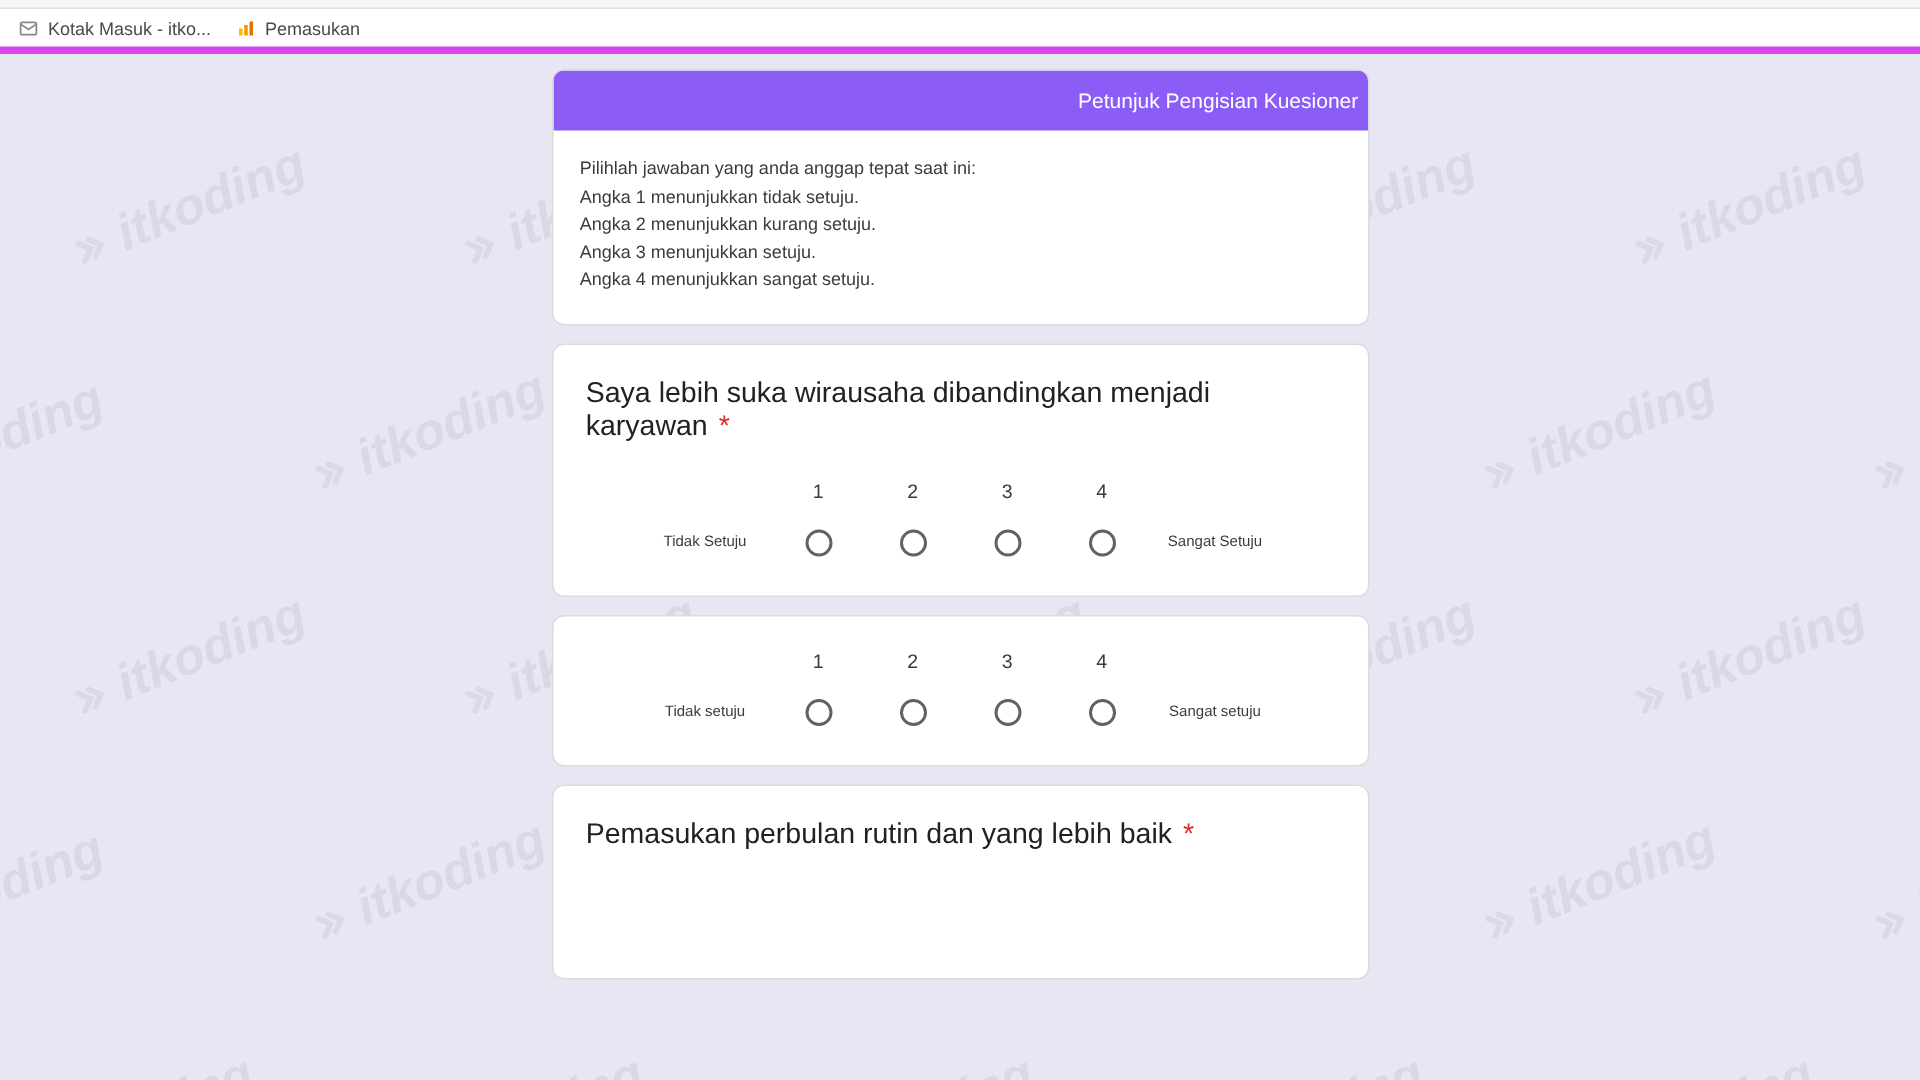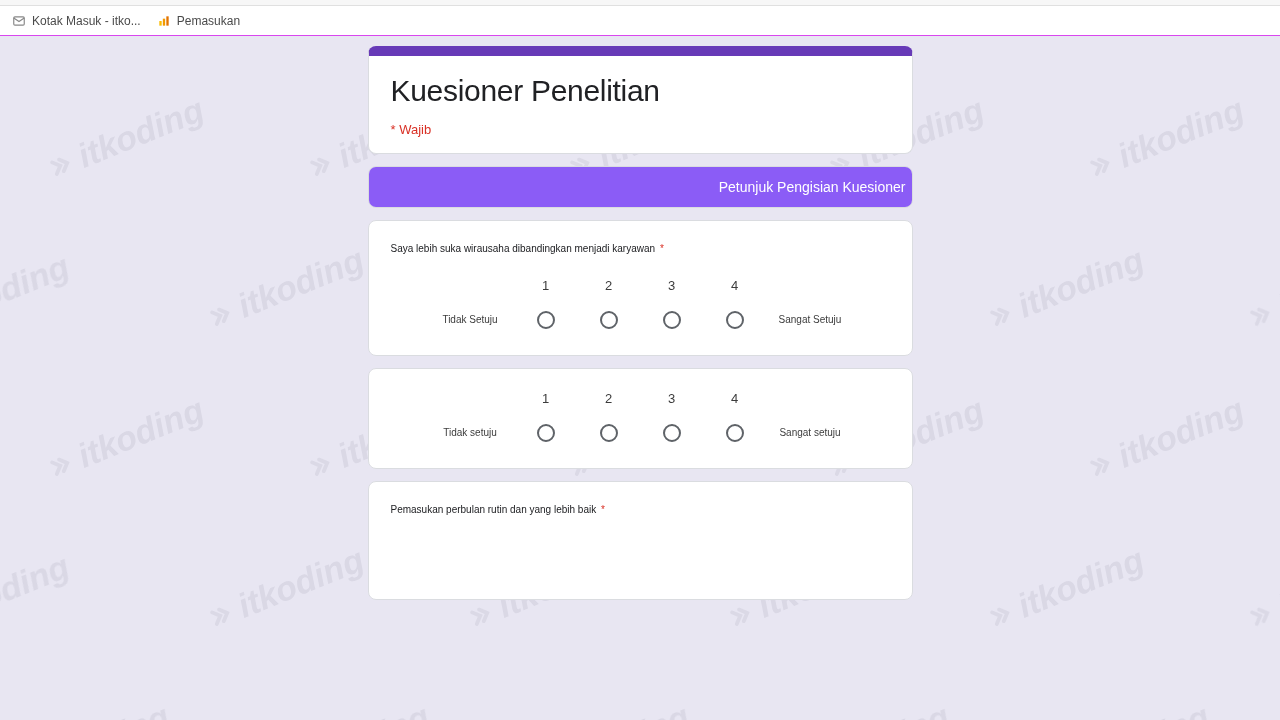--- a/index.html
+++ b/index.html
@@ -3,21 +3,21 @@
 <meta charset="utf-8">
 <style>
   * { box-sizing: border-box; margin: 0; padding: 0; }
   html, body { width: 1280px; height: 720px; overflow: hidden; font-family: Arial, Roboto, sans-serif; }
   body { background: #e8e6f2; }
 
   
   .top-strip { height: 6px; background: #f7f7f7; border-bottom: 1px solid #e0e0e0; }
   .bookmarks-bar {
     height: 30px; background: #ffffff; display: flex; align-items: center;
-    padding: 0 4px; font-size: 12px; color: #4a4a4a; border-bottom: 1px solid #d946ef;
+    padding: 0 4px; font-size: 12px; color: #4a4a4a; border-bottom: 5px solid #d946ef;
   }
   .bookmark { display: flex; align-items: center; gap: 6px; padding: 0 8px; cursor: pointer; }
   .icon-box { width: 14px; height: 14px; display:flex; align-items:center; justify-content:center; }
 
   
   .page { padding-top: 10px; display: flex; flex-direction: column; align-items: center; }
   .card {
     width: 545px; background: #fff; border-radius: 8px;
     border: 1px solid #dadce0; margin-bottom: 12px; overflow: hidden;
   }
@@ -25,21 +25,21 @@
   .form-title { font-size: 30px; color: #202124; font-weight: 400; letter-spacing: -0.3px; margin-bottom: 14px; }
   .required-note { font-size: 13px; color: #d93025; }
 
   .section-card {}
   .section-header {
     background: #8b5cf6; color: #fff; font-size: 14px; padding: 12px 6px; text-align: right;
   }
   .section-body { padding: 16px 18px 20px 18px; font-size: 12px; color: #3c3c3c; line-height: 1.55; }
 
   .question-card { padding: 22px 22px 26px 22px; }
-  .question-title { font-size: 10px; color: #202124; margin-bottom: 24px; }
+  .question-title { font-size: 19px; color: #202124; margin-bottom: 24px; }
   .req-ast { color: #d93025; margin-left: 2px; }
 
   .scale-wrap { display: flex; align-items: flex-end; justify-content: center; gap: 0; }
   .scale-end { font-size: 10px; color: #3c3c3c; padding: 0 10px 4px 10px; min-width: 88px; text-align: center; }
   .scale-cols { display: flex; }
   .scale-col { width: 63px; display: flex; flex-direction: column; align-items: center; gap: 18px; }
   .scale-num { font-size: 13px; color: #3c3c3c; }
   .radio {
     width: 18px; height: 18px; border: 2px solid #5f6368; border-radius: 50%;
     background: #fff; cursor: pointer;
@@ -76,27 +76,30 @@
             <rect x="10" y="8" width="4" height="12" fill="#f29900"></rect>
             <rect x="16" y="4" width="4" height="16" fill="#e37400"></rect>
           </svg>
       </span>
       <span>Pemasukan</span>
     </div>
   </div>
 
   <div class="page">
 
-    <div class="card header-card">
-      <div class="form-title">Kuesioner Penelitian</div>
-      <div class="required-note">* Wajib</div>
-    </div>
 
     <div class="card section-card">
       <div class="section-header">Petunjuk Pengisian Kuesioner</div>
+      <div class="section-body">
+        <div>Pilihlah jawaban yang anda anggap tepat saat ini:</div>
+        <div>Angka 1 menunjukkan tidak setuju.</div>
+        <div>Angka 2 menunjukkan kurang setuju.</div>
+        <div>Angka 3 menunjukkan setuju.</div>
+        <div>Angka 4 menunjukkan sangat setuju.</div>
+      </div>
     </div>
 
     <div class="card question-card">
       <div class="question-title">
         <span>Saya lebih suka wirausaha dibandingkan menjadi karyawan</span>
         <span class="req-ast">*</span>
       </div>
       <div class="scale-wrap">
         <div class="scale-end">Tidak Setuju</div>
         <div class="scale-cols">

